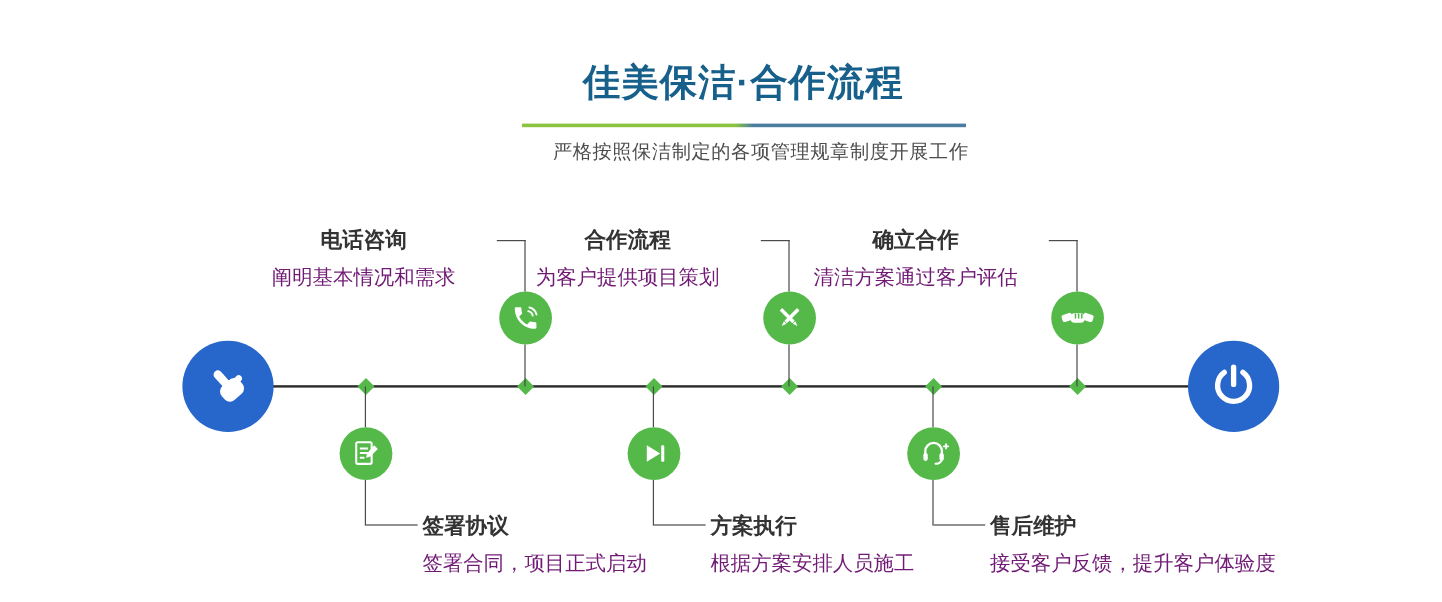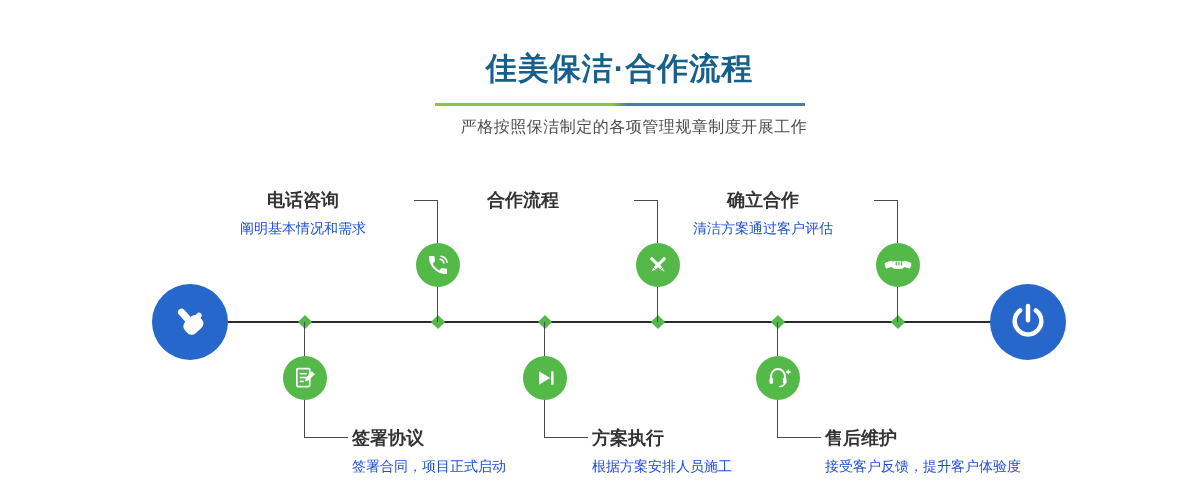--- a/index.html
+++ b/index.html
@@ -18,21 +18,21 @@
 
   .big-node { position:absolute; width:76px; height:76px; border-radius:50%; background:#2766cb;
     display:flex; align-items:center; justify-content:center; }
   .small-node { position:absolute; width:44px; height:44px; border-radius:50%; background:#55b94a;
     display:flex; align-items:center; justify-content:center; }
   .diamond { position:absolute; width:10px; height:10px; background:#55b94a; transform:rotate(45deg); }
 
   .top-step { position:absolute; width:210px; text-align:center; }
   .bottom-step { position:absolute; width:280px; text-align:left; }
   .step-title { font-size:18px; font-weight:bold; color:#333333; }
-  .step-desc { font-size:14px; color:#1d4ed8; margin-top:8px; }
+  .step-desc { font-size:17px; color:#701a75; margin-top:8px; }
   svg { display:block; }
 </style>
 </head>
 <body>
 
 <div class="canvas">
 
   <div class="header">
     <div class="page-title">佳美保洁·合作流程</div>
     <div class="title-underline"></div>
@@ -171,20 +171,21 @@
       </svg>
     </span>
   </div>
 
   <div class="top-step" style="left:198px; top:188px;">
     <div class="step-title">电话咨询</div>
     <div class="step-desc">阐明基本情况和需求</div>
   </div>
   <div class="top-step" style="left:418px; top:188px;">
     <div class="step-title">合作流程</div>
+    <div class="step-desc">为客户提供项目策划</div>
   </div>
   <div class="top-step" style="left:658px; top:188px;">
     <div class="step-title">确立合作</div>
     <div class="step-desc">清洁方案通过客户评估</div>
   </div>
 
   <div class="bottom-step" style="left:352px; top:426px;">
     <div class="step-title">签署协议</div>
     <div class="step-desc">签署合同，项目正式启动</div>
   </div>

